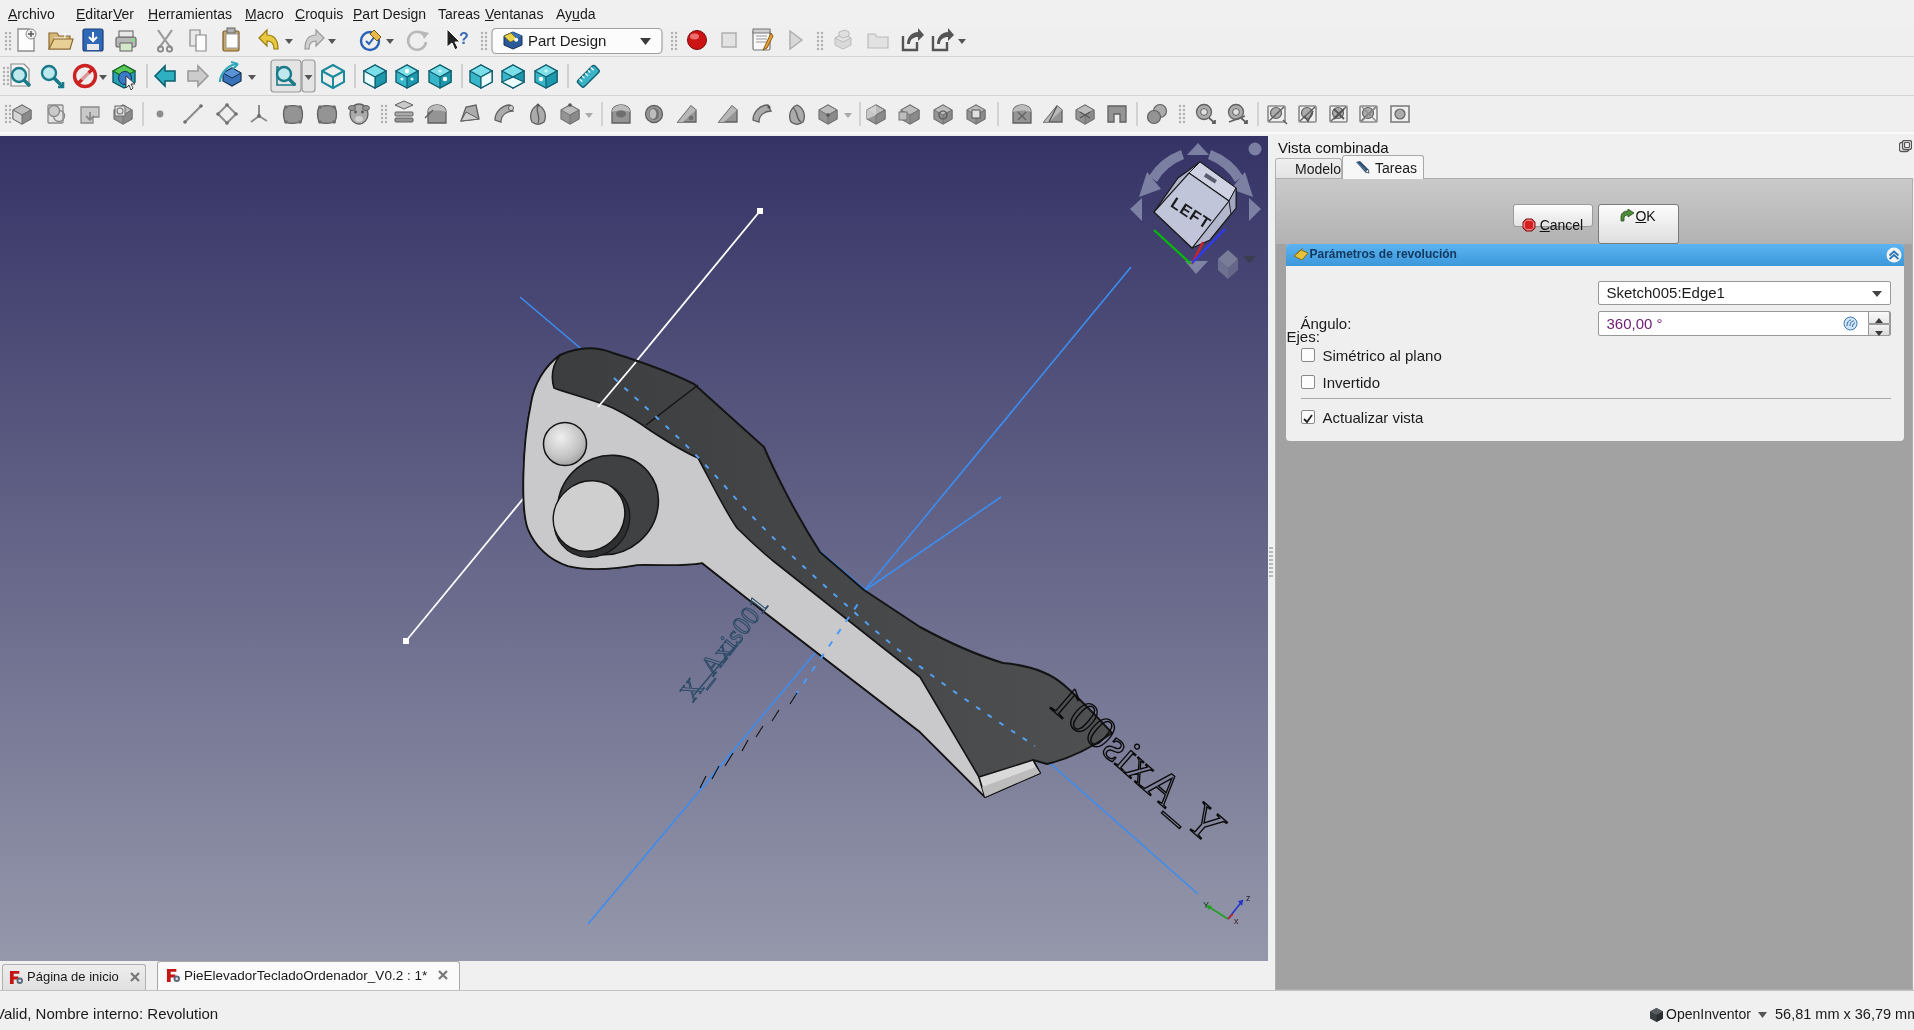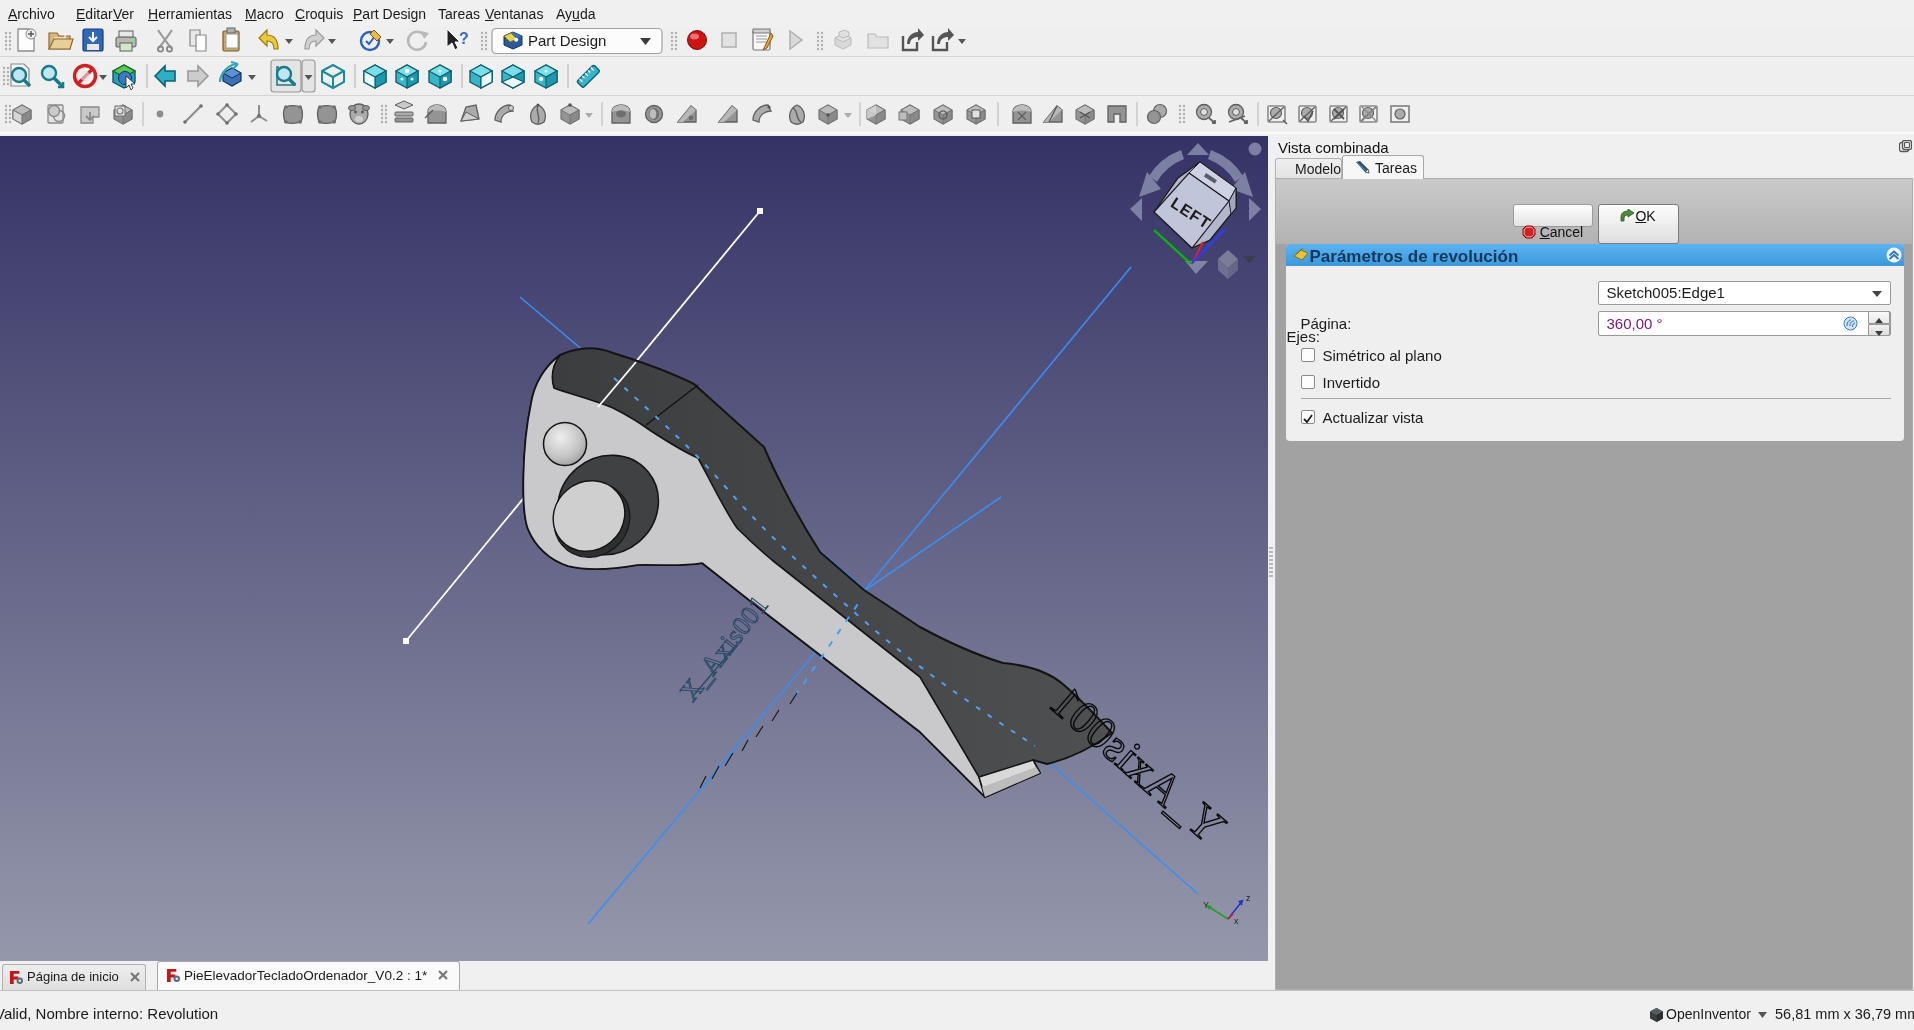--- a/index.html
+++ b/index.html
@@ -650,44 +650,44 @@
 <div style="position:absolute;left:74px;top:19px;width:82px;height:24px;background:#f7f7f7;border:1px solid #a8a8a8;border-bottom:none;border-radius:3px 3px 0 0;font-size:14px;color:#1a1a1a;padding-top:4px;padding-left:32px;z-index:3;">Tareas</div>
 <svg style="position:absolute;left:86px;top:24px;z-index:4" width="17" height="17" viewBox="0 0 17 17">
         <path d="M2,2 L6,1 L14,9 L11,12 Z" fill="#2d4f74"></path>
         <path d="M3,2.6 L12.4,11" stroke="#6c8cac" stroke-width="1" fill="none"></path>
         <path d="M14,9 L11,12 L15,13 Z" fill="#e8e8e8" stroke="#22344a" stroke-width="0.8"></path>
       </svg>
 
 <div style="position:absolute;left:6.5px;top:42px;width:638px;height:812px;border:1px solid #aeaeae;background:#a2a2a2;z-index:1;">
   <div style="position:absolute;left:0;top:0;width:636px;height:65px;background:linear-gradient(#cacaca,#b2b2b2);"></div>
 
-  <div style="position:absolute;left:237px;top:25px;width:80px;height:23px;background:linear-gradient(#fefefe,#e3e3e3);border:1px solid #9a9a9a;border-radius:3px;font-size:14px;color:#111;text-align:center;padding-top:19px;"><svg width="14" height="14" viewBox="0 0 14 14" style="vertical-align:-2px">
+  <div style="position:absolute;left:237px;top:25px;width:80px;height:23px;background:linear-gradient(#fefefe,#e3e3e3);border:1px solid #9a9a9a;border-radius:3px;font-size:14px;color:#111;text-align:center;padding-top:12px;"><svg width="14" height="14" viewBox="0 0 14 14" style="vertical-align:-2px">
             <polygon points="4,1 10,1 13,4 13,10 10,13 4,13 1,10 1,4" fill="#d42020" stroke="#7a0c0c" stroke-width="1"></polygon>
             <polygon points="4.6,2.2 9.4,2.2 11.8,4.6 11.8,9.4 9.4,11.8 4.6,11.8 2.2,9.4 2.2,4.6" fill="none" stroke="#f5b0b0" stroke-width="1"></polygon>
           </svg> <u>C</u>ancel</div>
   <div style="position:absolute;left:322px;top:25px;width:81px;height:40px;background:linear-gradient(#fdfdfd,#dedede);border:1px solid #7a7a7a;border-radius:3px;font-size:14px;color:#111;text-align:center;padding-top:3px;"><svg width="15" height="14" viewBox="0 0 15 14" style="vertical-align:-2px">
             <path d="M1,8 C1,4 4,2 8,2 L8,0 L14,4 L8,8 L8,6 C5,6 4,7 4,10 L4,12 L1,12 Z" fill="#4e8b3a" stroke="#2c5420" stroke-width="0.8"></path>
           </svg><u>O</u>K</div>
 
   <div style="position:absolute;left:10px;top:65px;width:618px;height:197px;background:#efefef;border-radius:4px;"></div>
   <div style="position:absolute;left:10px;top:65px;width:618px;height:22px;background:linear-gradient(#5cb3f1,#3c98da);border-radius:4px 4px 0 0;"></div>
   <svg style="position:absolute;left:17px;top:68px" width="17" height="16" viewBox="0 0 17 16">
           <polygon points="1,9 8,3 15,6 9,13" fill="#e8c33c" stroke="#8a6d10" stroke-width="1"></polygon>
           <polygon points="1,9 8,3 10,1 3,7" fill="#f6e27a" stroke="#8a6d10" stroke-width="0.8"></polygon>
         </svg>
-  <div style="position:absolute;left:34px;top:68px;font-size:17px;font-weight:bold;color:#12385e;">Parámetros de revolución</div>
+  <div style="position:absolute;left:34px;top:68px;font-size:12px;font-weight:bold;color:#12385e;">Parámetros de revolución</div>
   <svg style="position:absolute;left:610px;top:68px" width="16" height="16" viewBox="0 0 16 16">
           <circle cx="8" cy="8" r="7.5" fill="#f4f4f4"></circle>
           <path d="M3.5,8.5 L8,4.5 L12.5,8.5 M3.5,12 L8,8 L12.5,12" stroke="#2878b8" stroke-width="1.8" fill="none"></path>
         </svg>
   <div style="position:absolute;left:11px;top:106px;font-size:15px;color:#1a1a1a;margin-top:43px;">Ejes:</div>
   <div style="position:absolute;left:322px;top:102px;width:293px;height:24px;background:#fff;border:1px solid #989898;border-radius:2px;font-size:15px;color:#1a1a1a;padding:2px 0 8px 8px;">Sketch005:Edge1<svg style="position:absolute;right:7px;top:8px" width="11" height="8" viewBox="0 0 11 8">
             <polygon points="0,1 10,1 5,7" fill="#444"></polygon>
           </svg></div>
-  <div style="position:absolute;left:25px;top:136px;font-size:15px;color:#1a1a1a;">Página:</div>
+  <div style="position:absolute;left:25px;top:136px;font-size:15px;color:#1a1a1a;">Ángulo:</div>
   <div style="position:absolute;left:322px;top:132px;width:293px;height:25px;background:#fff;border:1px solid #989898;border-radius:2px;font-size:15px;color:#701a75;padding:3px 0 0 8px;">360,00 °
     <svg style="position:absolute;right:32px;top:4px" width="15" height="15" viewBox="0 0 15 15">
             <circle cx="7.5" cy="7.5" r="6.5" fill="#cfe4f7" stroke="#3d7ab5" stroke-width="1"></circle>
             <path d="M4,10 C4,5 7,4 8,4 M7,10 C7,6 9,5 11,5 M9.5,11 C9.5,8 11,7 12,7" stroke="#2d6aa5" stroke-width="1" fill="none"></path>
           </svg>
     <div style="position:absolute;right:0px;top:-1px;width:22px;height:12.5px;background:linear-gradient(#fafafa,#e8e8e8);border:1px solid #989898;border-radius:0 2px 0 0;"><svg width="20" height="10" viewBox="0 0 20 10">
               <polygon points="6,7 14,7 10,2" fill="#3a3a3a"></polygon>
             </svg></div>
     <div style="position:absolute;right:0px;top:11.5px;width:22px;height:12.5px;background:linear-gradient(#f2f2f2,#dcdcdc);border:1px solid #989898;border-radius:0 0 2px 0;"><svg width="20" height="10" viewBox="0 0 20 10">
               <polygon points="6,2 14,2 10,7" fill="#3a3a3a"></polygon>

